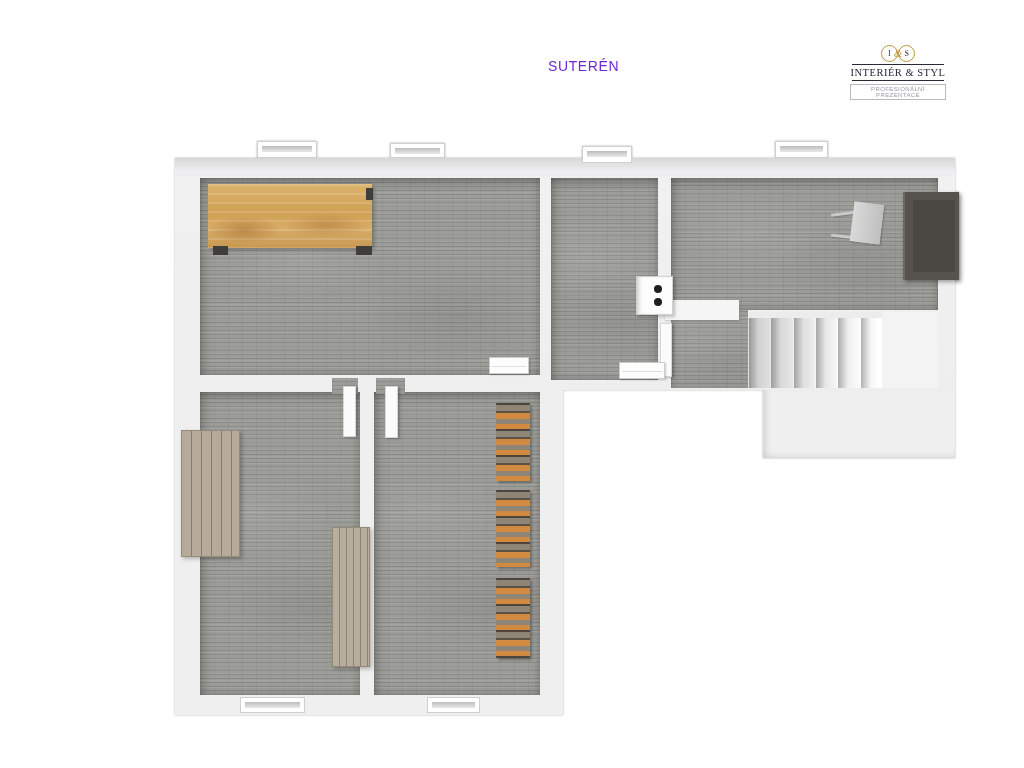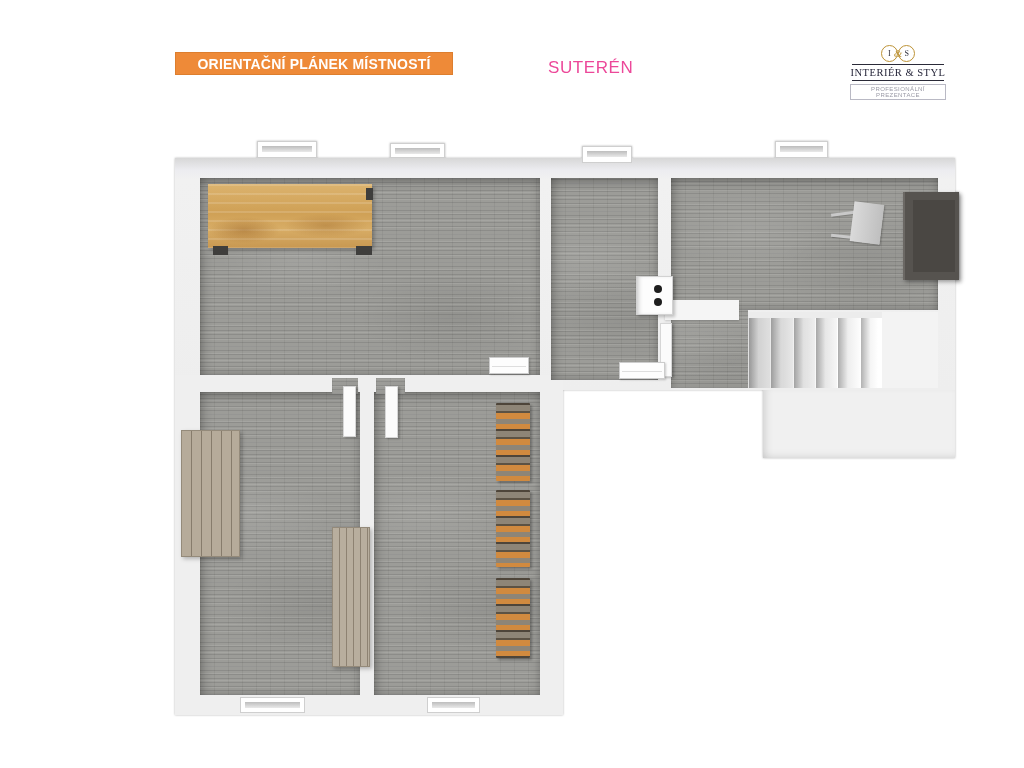--- a/index.html
+++ b/index.html
@@ -5,21 +5,21 @@
   html,body{margin:0;padding:0;background:#ffffff;}
   .page{position:relative;width:1024px;height:768px;background:#ffffff;overflow:hidden;
         font-family:"Liberation Sans", sans-serif;}
   .abs{position:absolute;}
 
   
   .banner{left:175px;top:52px;width:278px;height:23px;background:#EE8A38;border:1px solid #DD7E2E;
           display:flex;align-items:center;justify-content:center;color:#fff;font-weight:bold;
           font-size:14px;letter-spacing:.2px;box-sizing:border-box;}
   .disclaimer{left:176px;top:82px;font-size:11px;color:#3b3b3b;line-height:13.5px;white-space:pre-wrap;}
-  .floor-label{left:548px;top:58px;font-size:17px;color:#ec4899;letter-spacing:.6px;}
+  .floor-label{left:548px;top:58px;font-size:14px;color:#6d28d9;letter-spacing:.6px;}
 
   
   .logo{left:850px;top:43px;width:96px;text-align:center;color:#26263a;}
   .monogram{display:flex;justify-content:center;align-items:center;height:20px;margin-bottom:1px;}
   .mono-circle{width:15px;height:15px;border:1.5px solid #BD9336;border-radius:50%;
                display:flex;align-items:center;justify-content:center;
                font-family:"Liberation Serif", serif;font-size:8px;color:#2a2a38;background:#fff;}
   .mono-amp{font-family:"Liberation Serif", serif;font-style:italic;color:#BD9336;font-size:11px;
             margin:0 -4px;z-index:2;background:transparent;}
   .logo-rule{height:1px;background:#2a2a38;margin:1px 2px;}
@@ -76,23 +76,20 @@
             box-shadow:2px 2px 4px rgba(0,0,0,.35);}
   .dark-cab .inner{position:absolute;left:8px;top:8px;width:42px;height:72px;background:#4a4743;}
   .chair-bar{background:#c9c9c9;box-shadow:1px 1px 1px rgba(0,0,0,.2);}
   .chair-seat{background:linear-gradient(90deg,#dadada,#bfbfbf);box-shadow:1px 1px 2px rgba(0,0,0,.25);}
 </style>
 </head>
 <body>
 
 <div class="page">
 
-  <div class="abs banner">
-    <span>ORIENTAČNÍ PLÁNEK MÍSTNOSTÍ</span>
-  </div>
   <div class="abs floor-label">SUTERÉN</div>
 
   <div class="abs logo">
     <div class="monogram">
       <span class="mono-circle">I</span>
       <span class="mono-amp">&amp;</span>
       <span class="mono-circle">S</span>
     </div>
     <div class="logo-rule"></div>
     <div class="logo-name">INTERIÉR &amp; STYL</div>

